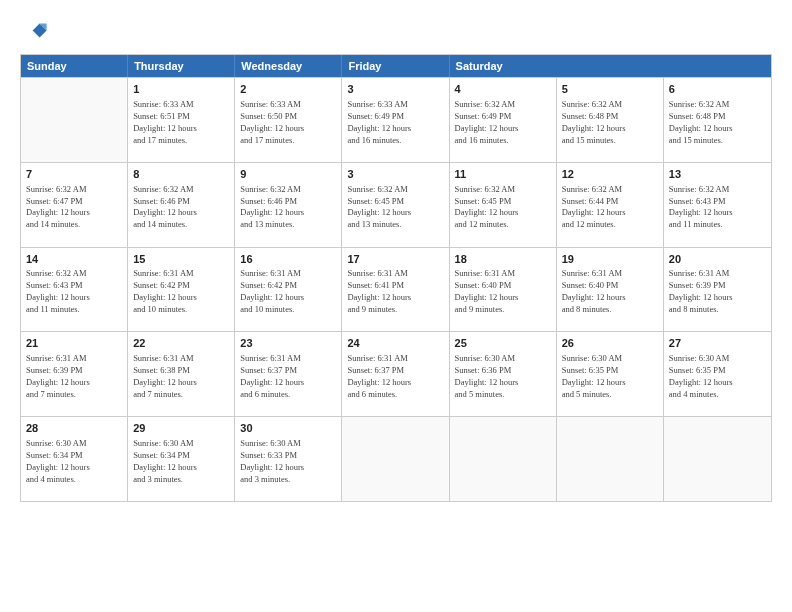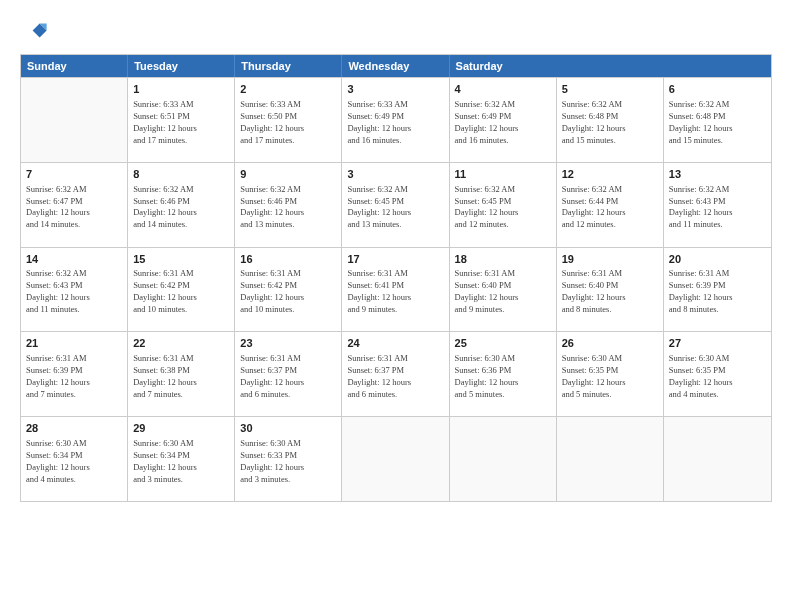--- a/index.html
+++ b/index.html
@@ -124,23 +124,23 @@
     </div>
     <div class="title-section">
       <div class="month-title"></div>
       <div class="subtitle"></div>
     </div>
   </div>
 
   <div class="calendar">
     <div class="cal-header">
     <div class="cal-header-cell">Sunday</div>
-        <div class="cal-header-cell">Tuesday</div>
         <div class="cal-header-cell">Thursday</div>
         <div class="cal-header-cell">Wednesday</div>
+        <div class="cal-header-cell">Friday</div>
         <div class="cal-header-cell">Saturday</div>
       </div>
     <div class="cal-body">
     <div class="cal-week">
           <div class="cal-cell empty"></div>
           <div class="cal-cell">
             <div class="day-num">1</div>
             <div class="day-info">Sunrise: 6:33 AM<br>Sunset: 6:51 PM<br>Daylight: 12 hours<br>and 17 minutes.</div>
           </div>
           <div class="cal-cell">

